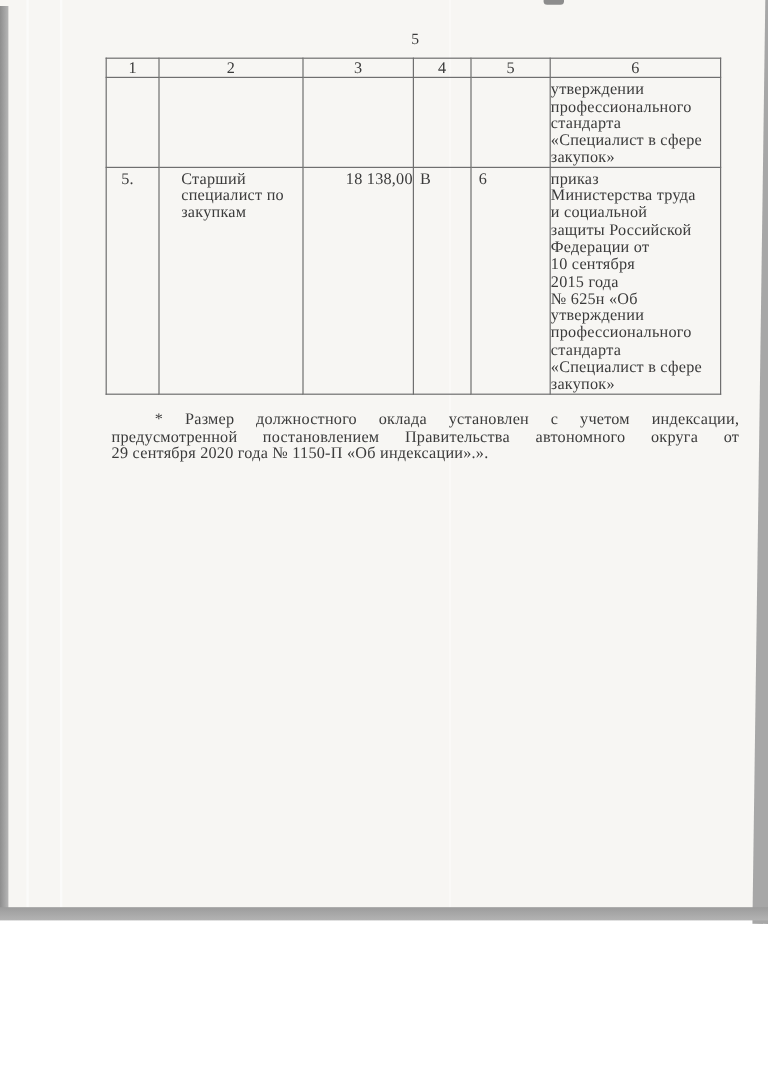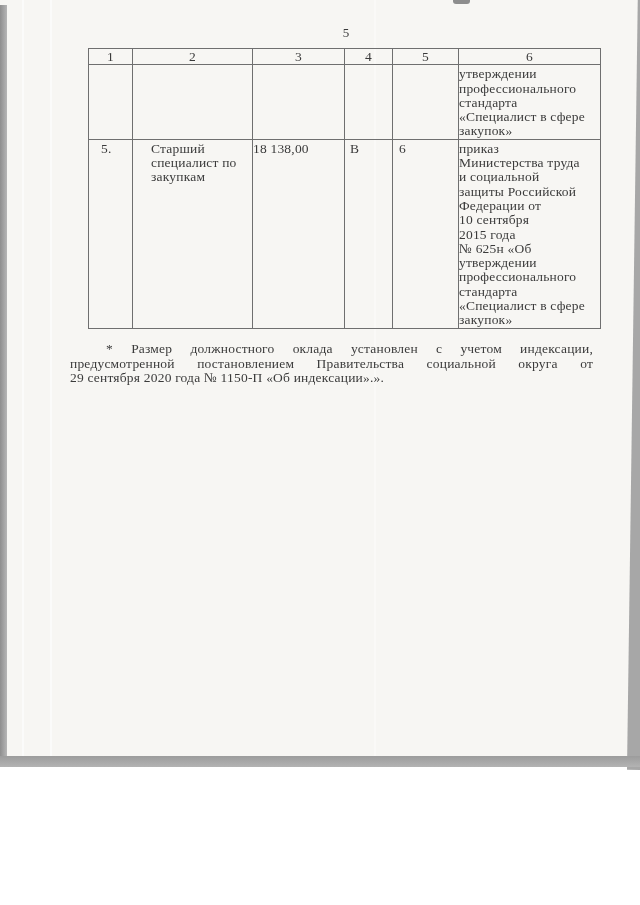--- a/index.html
+++ b/index.html
@@ -57,27 +57,27 @@
     padding:2px 4px 0 4px;
     white-space:pre-line;
     overflow:hidden;
     font-weight:normal;
   }
   .doc-table th { text-align:center; height:14px; padding:1px 0 0 0; }
   .doc-table tr.row-a { height:70px; }
   .doc-table tr.row-b { height:186px; }
   .doc-table td.c1 { padding-left:12px; }
   .doc-table td.c2 { padding-left:18px; }
-  .doc-table td.c3 { text-align:left; padding-left:0; padding-right:0; }
+  .doc-table td.c3 { text-align:right; padding-left:0; padding-right:0; }
   .doc-table td.c4 { padding-left:5px; }
   .doc-table td.c5 { padding-left:6px; }
   .doc-table td.c6 { padding-left:0; }
   
   .footnote {
-    position:absolute; left:70px; top:342px; width:523px;
+    position:absolute; left:93px; top:342px; width:523px;
     font-size:13.5px; line-height:14.6px; letter-spacing:0.2px;
     color:#3b3b3b;
   }
   .fn-line { text-align:justify; }
   .fn-just { text-align-last:justify; }
   .fn-indent { padding-left:36px; }
 </style>
 </head>
 <body>
 
@@ -148,17 +148,17 @@
 профессионального
 стандарта
 «Специалист в сфере
 закупок»</td>
       </tr>
     </tbody>
   </table>
 
   <div class="footnote">
     <div class="fn-line fn-just fn-indent">* Размер должностного оклада установлен с учетом индексации,</div>
-    <div class="fn-line fn-just">предусмотренной постановлением Правительства социальной округа от</div>
+    <div class="fn-line fn-just">предусмотренной постановлением Правительства автономного округа от</div>
     <div class="fn-line">29 сентября 2020 года № 1150-П «Об индексации».».</div>
   </div>
 
 </div>
 
 </body></html>

